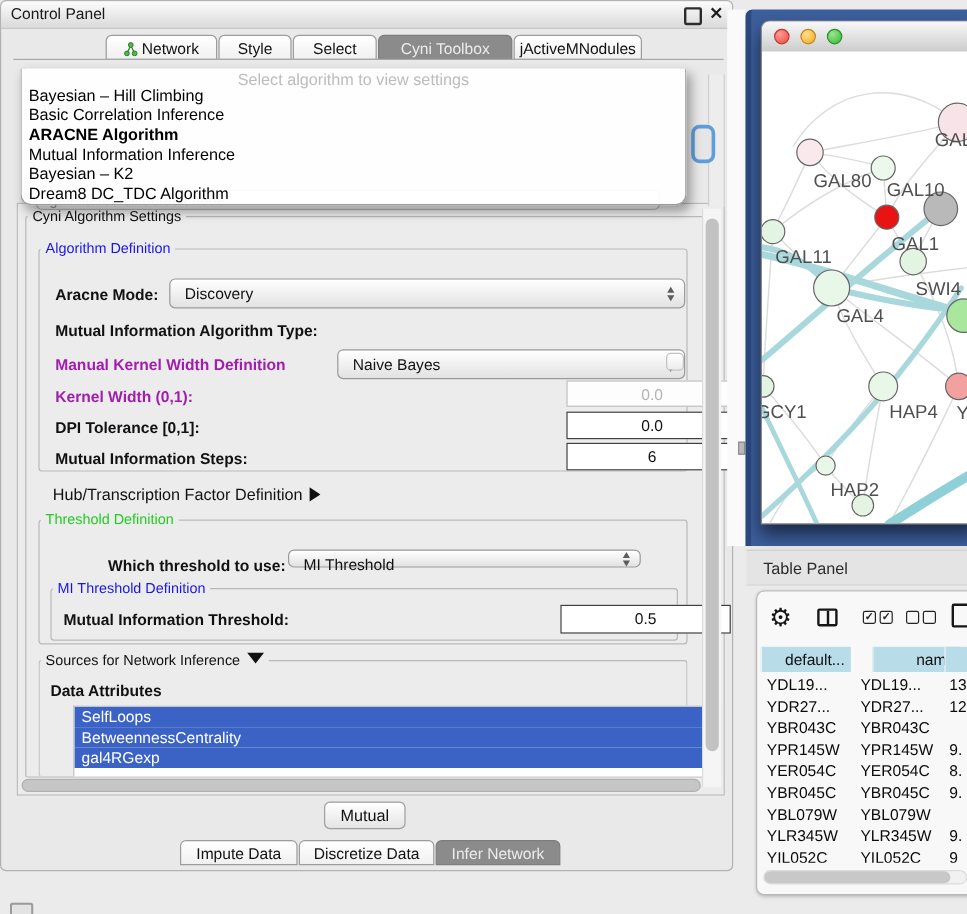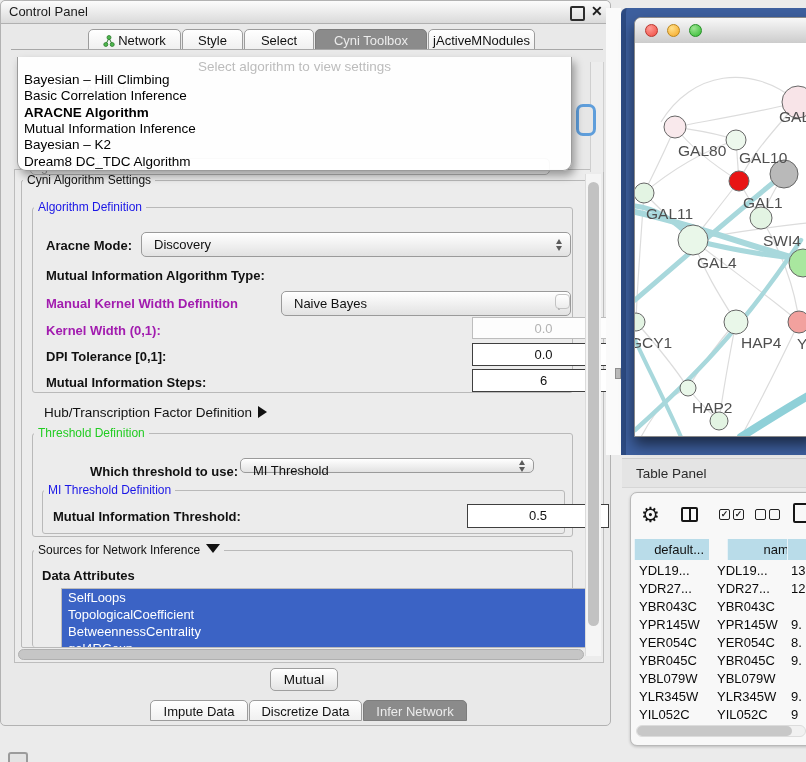--- a/index.html
+++ b/index.html
@@ -181,21 +181,20 @@
           <div class="lbl" style="left:10px;top:18px;">Mutual Information Threshold:</div>
           <div class="field" style="left:380px;top:13px;width:142px;height:24px;">0.5</div>
         </div>
       </div>
 
       <div class="grp" style="left:10px;top:369px;width:541px;height:97px;border-bottom:none;">
         <span class="gt"><span>Sources for Network Inference</span><span class="tri-down-b"></span></span>
         <div class="lbl" style="left:9px;top:17px;">Data Attributes</div>
         <div class="attr-list" style="left:28px;top:37px;width:540px;height:59px;border-bottom:none;">
           <div class="attr-item">SelfLoops</div>
-          <div class="attr-item">TopologicalCoefficient</div>
           <div class="attr-item">BetweennessCentrality</div>
           <div class="attr-item">gal4RGexp</div>
           <div class="list-thumb"></div>
         </div>
       </div>
     </div>
 
     <div class="vtrack">
       <div class="vthumb"></div>
     </div>

